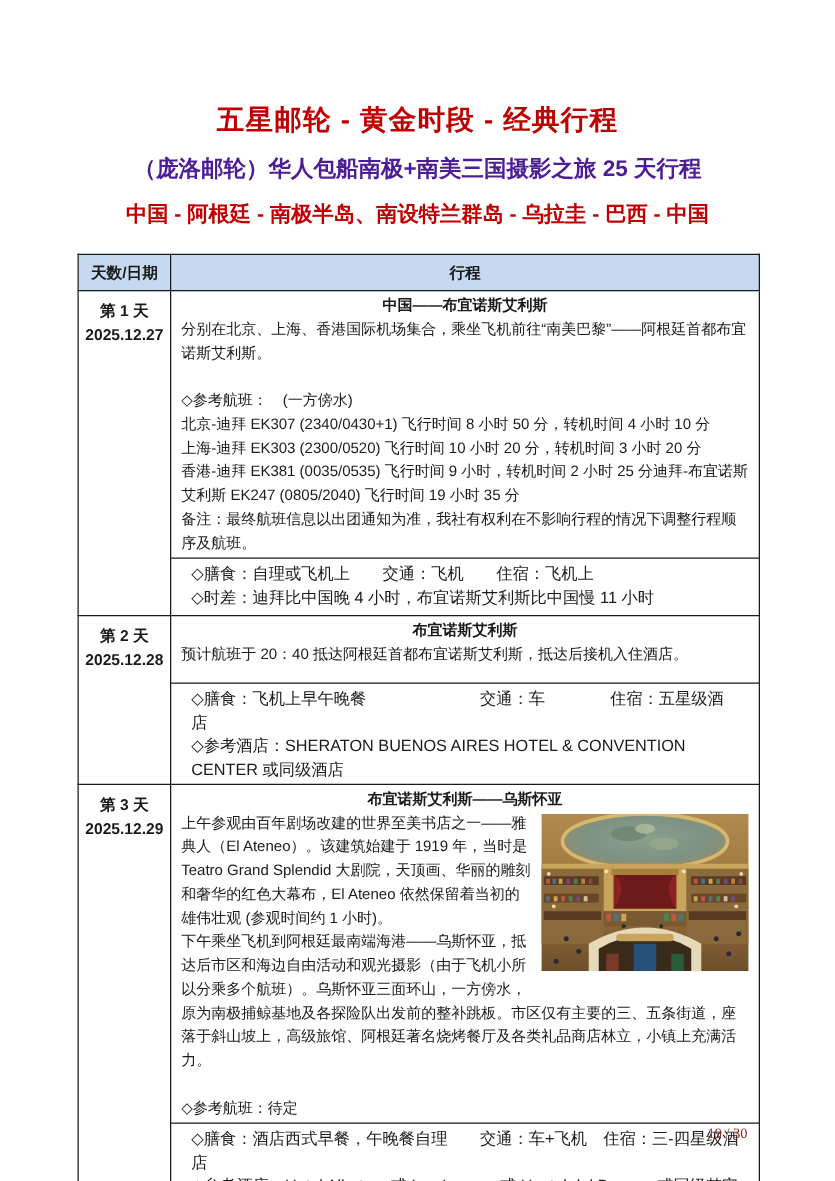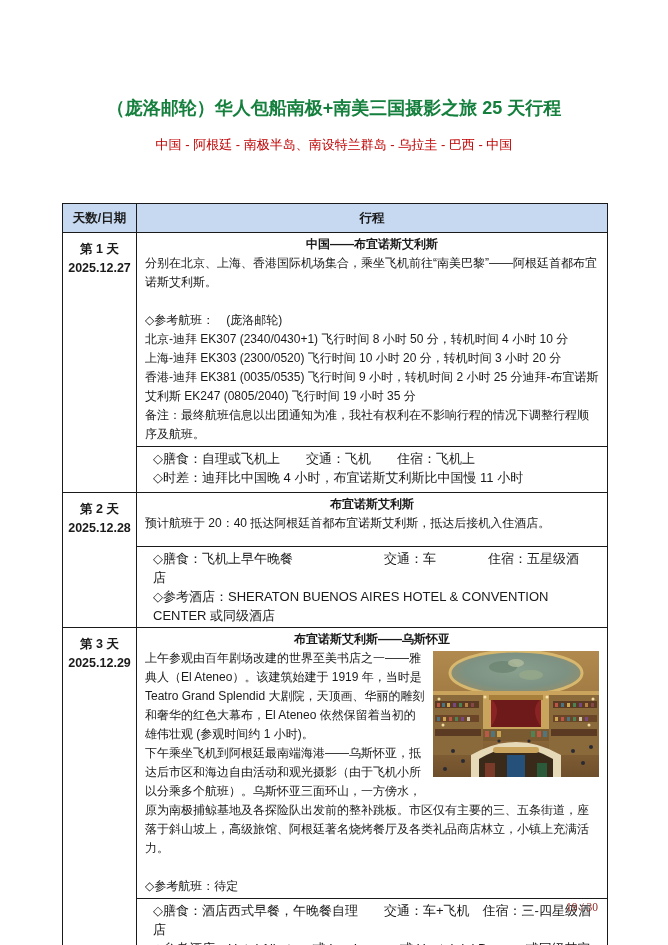--- a/index.html
+++ b/index.html
@@ -3,22 +3,22 @@
 <meta charset="utf-8">
 <style>
   html,body{margin:0;padding:0;}
   body{
     width:668px;height:945px;background:#ffffff;position:relative;
     font-family:"Liberation Sans","DejaVu Sans",sans-serif;color:#1a1a1a;
     overflow:hidden;
   }
   .doc-header{text-align:center;padding-top:82px;}
   .doc-title{font-size:22px;font-weight:bold;color:#C00000;line-height:27px;letter-spacing:1px;}
-  .doc-subtitle{font-size:18px;font-weight:bold;color:#15803d;margin-top:14px;line-height:24px;}
-  .doc-route{font-size:13px;font-weight:normal;color:#C00000;margin-top:17px;line-height:16px;}
+  .doc-subtitle{font-size:18px;font-weight:bold;color:#4c1d95;margin-top:14px;line-height:24px;}
+  .doc-route{font-size:17px;font-weight:bold;color:#C00000;margin-top:17px;line-height:16px;}
   table.itinerary{
     position:absolute;top:203px;left:62px;width:546px;
     border-collapse:collapse;table-layout:fixed;
   }
   table.itinerary th, table.itinerary td{border:1px solid #1a1a1a;}
   table.itinerary tr.last-row td{border-bottom:2.5px solid #000;margin-top:39px;}
   th.col-day{width:73px;}
   th{background:#C6D9F1;font-size:12.5px;font-weight:bold;height:28px;text-align:center;padding:0;}
   td.day-cell{
     text-align:center;vertical-align:top;font-weight:bold;font-size:12.5px;
@@ -43,41 +43,42 @@
   .page-number{
     position:absolute;top:901px;left:544px;width:76px;text-align:center;
     font-family:"Liberation Serif","DejaVu Serif",serif;
     font-weight:normal;font-size:11.5px;color:#8a2a24;
   }
 </style>
 </head>
 <body>
 
 <div class="doc-header">
+  <div class="doc-title">五星邮轮 - 黄金时段 - 经典行程</div>
   <div class="doc-subtitle">（庞洛邮轮）华人包船南极+南美三国摄影之旅 25 天行程</div>
   <div class="doc-route">中国 - 阿根廷 - 南极半岛、南设特兰群岛 - 乌拉圭 - 巴西 - 中国</div>
 </div>
 
 <table class="itinerary">
   <tbody>
       <tr>
     <th class="col-day">天数/日期</th>
     <th>行程</th>
   </tr>
 
   <tr>
     <td class="day-cell" rowspan="2">
       <div>第 1 天</div>
       <div>2025.12.27</div>
     </td>
     <td class="content-cell h-r1c">
       <div class="para para-bold">中国——布宜诺斯艾利斯</div>
       <div class="para">分别在北京、上海、香港国际机场集合，乘坐飞机前往“南美巴黎”——阿根廷首都布宜诺斯艾利斯。</div>
       <div class="para">&nbsp;</div>
-      <div class="para">◇参考航班：　(庞洛邮轮)</div>
+      <div class="para">◇参考航班：　(一方傍水)</div>
       <div class="para">北京-迪拜 EK307 (2340/0430+1) 飞行时间 8 小时 50 分，转机时间 4 小时 10 分</div>
       <div class="para">上海-迪拜 EK303 (2300/0520) 飞行时间 10 小时 20 分，转机时间 3 小时 20 分</div>
       <div class="para">香港-迪拜 EK381 (0035/0535) 飞行时间 9 小时，转机时间 2 小时 25 分迪拜-布宜诺斯艾利斯 EK247 (0805/2040) 飞行时间 19 小时 35 分</div>
       <div class="para">备注：最终航班信息以出团通知为准，我社有权利在不影响行程的情况下调整行程顺序及航班。</div>
     </td>
   </tr>
   <tr>
     <td class="notes-cell h-r1n">
       <div class="para">◇膳食：自理或飞机上　　交通：飞机　　住宿：飞机上</div>
       <div class="para">◇时差：迪拜比中国晚 4 小时，布宜诺斯艾利斯比中国慢 11 小时</div>

